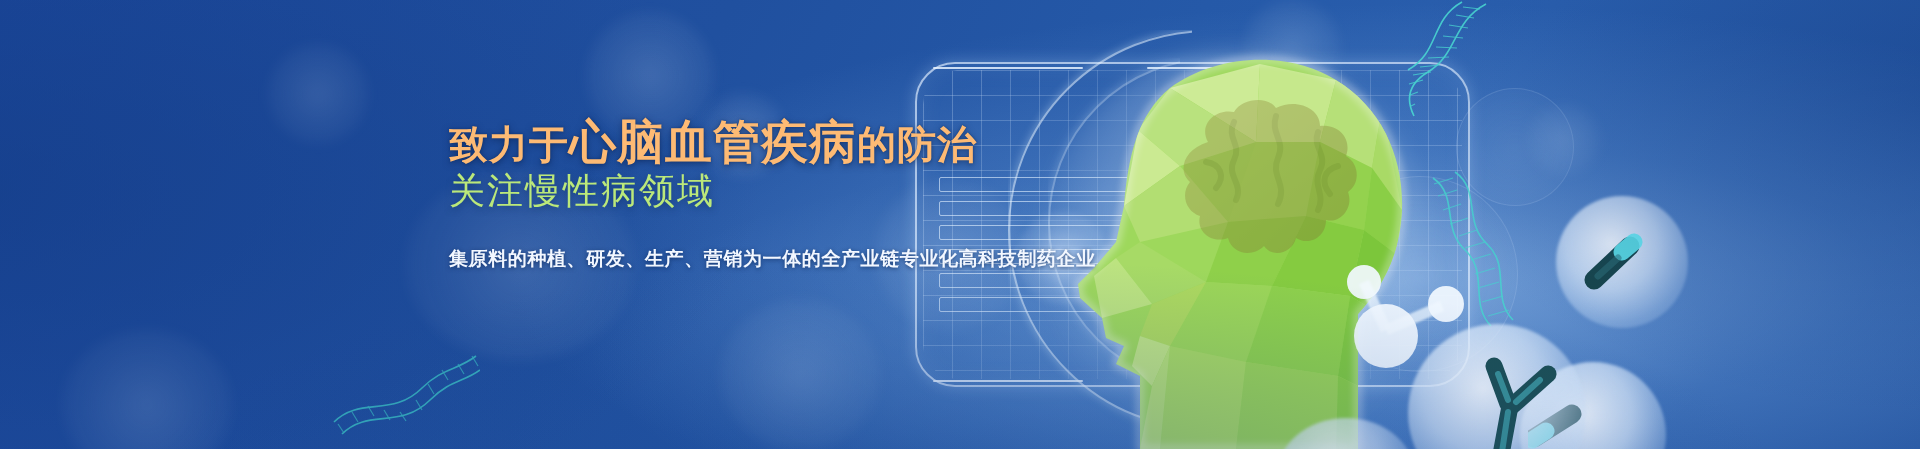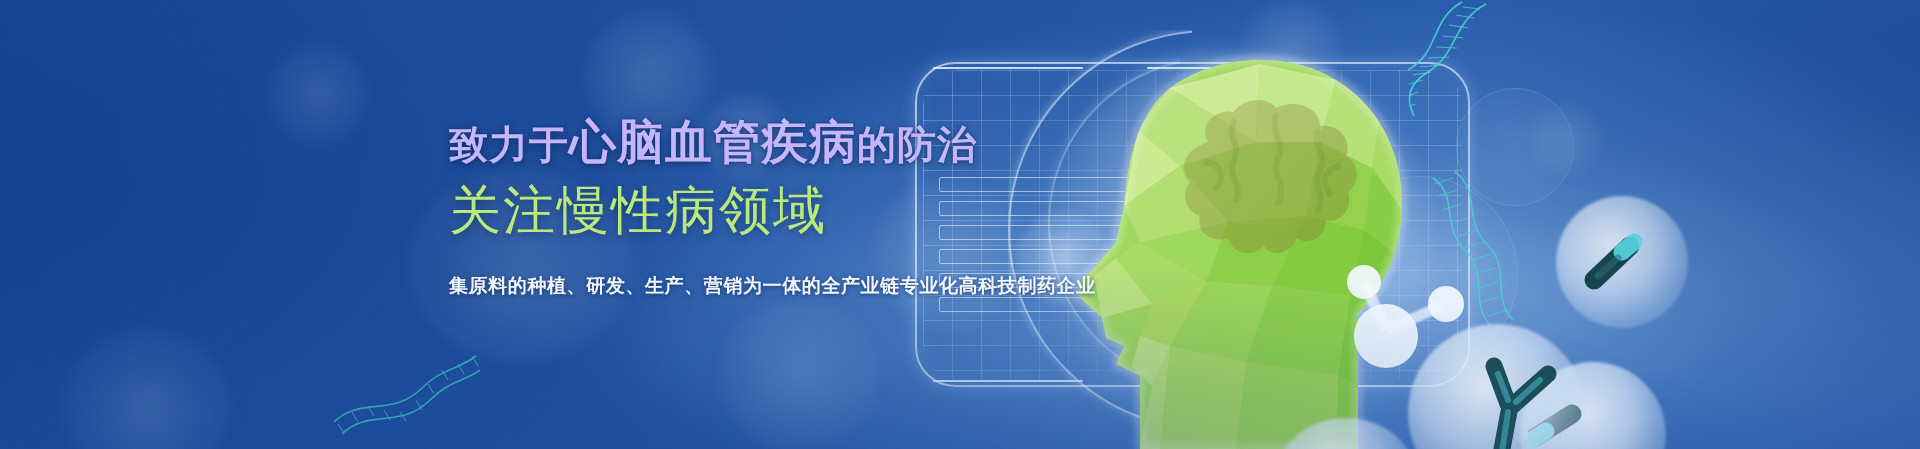--- a/index.html
+++ b/index.html
@@ -61,28 +61,28 @@
   #head-halo{
     position:absolute;left:1040px;top:50px;width:390px;height:399px;
     border-radius:50% 50% 40% 40%;
     background:radial-gradient(ellipse at 52% 42%, rgba(235,246,255,.50) 0%, rgba(215,235,255,.18) 52%, rgba(200,228,255,0) 74%);
     filter:blur(10px);
   }
   .arc{position:absolute;border-radius:50%;border:2px solid rgba(232,244,255,.55);box-shadow:0 0 10px rgba(210,234,255,.40);}
   
   #copy{position:absolute;left:449px;top:118px;width:520px;}
   #headline{
-    white-space:nowrap;font-weight:700;letter-spacing:1px;color:#c4b5fd;
+    white-space:nowrap;font-weight:700;letter-spacing:1px;color:#fdba74;
     text-shadow:0 2px 7px rgba(9,34,80,.62), 0 0 2px rgba(9,34,80,.5);
     line-height:1;
   }
   #headline .sm{font-size:39px;}
   #headline .lg{font-size:47px;}
   #subhead{
-    margin-top:19px;font-size:52px;font-weight:400;letter-spacing:2px;
+    margin-top:8px;font-size:36px;font-weight:400;letter-spacing:2px;
     color:#bbe87a;white-space:nowrap;line-height:1;
     text-shadow:0 2px 7px rgba(12,40,88,.55);
   }
   #tagline{
     margin-top:37px;font-size:19px;font-weight:700;letter-spacing:.6px;
     color:#f2f7ff;white-space:nowrap;
     text-shadow:0 1px 4px rgba(10,36,84,.70);
   }
   
   .deco{position:absolute;}

